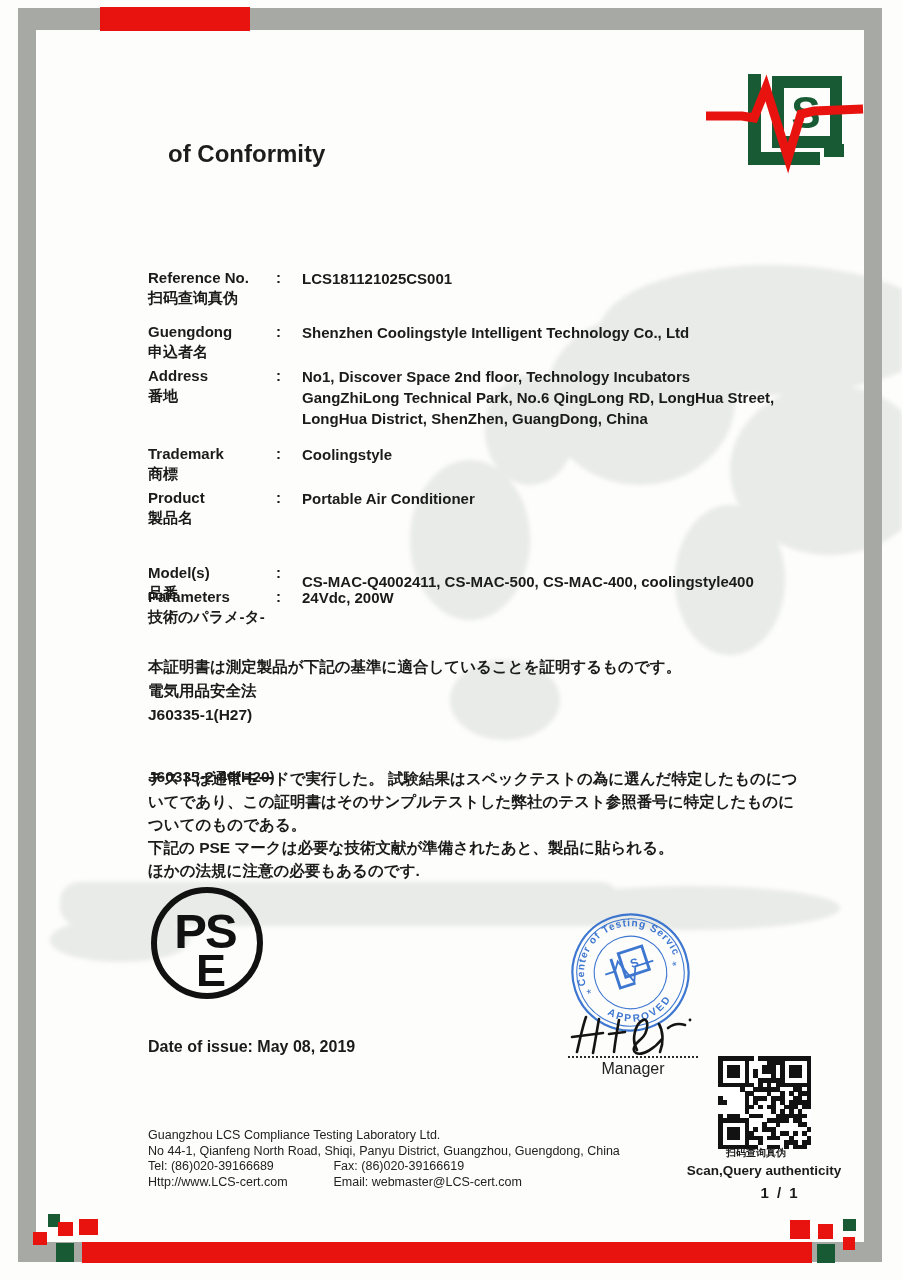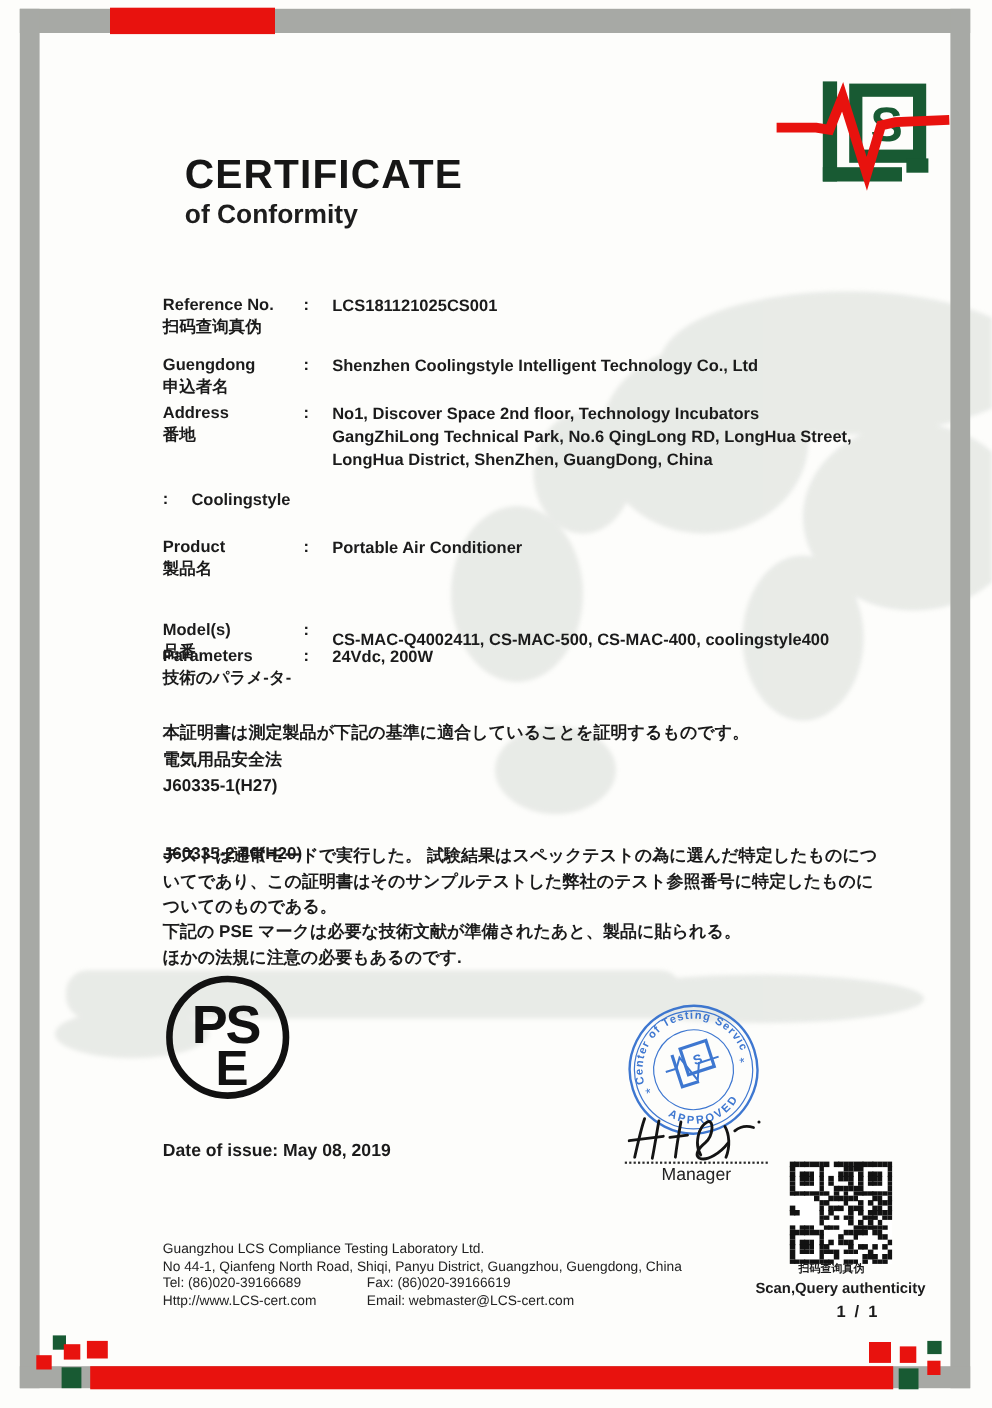--- a/index.html
+++ b/index.html
@@ -89,21 +89,20 @@
   <svg class="abs" style="left:702px;top:62px;" width="165" height="115" viewBox="0 0 165 115">
     <rect x="46" y="12" width="13" height="91" fill="#185a33"></rect>
     <rect x="46" y="90" width="72" height="13" fill="#185a33"></rect>
     <rect x="76" y="20" width="58" height="60" fill="none" stroke="#185a33" stroke-width="12"></rect>
     <rect x="122" y="82" width="20" height="13" fill="#185a33"></rect>
     <text x="104" y="66" text-anchor="middle" font-family="Liberation Sans, sans-serif" font-size="44" font-weight="bold" fill="#185a33" id="logo-letter-text">S</text>
     <polyline points="4,54 40,54 52,56 64,26 86,96 99,52 112,49 161,47" fill="none" stroke="#e8120e" stroke-width="9" stroke-linejoin="miter"></polyline>
   </svg>
 
   <div class="abs" style="left:168px;top:138px;">
-    <div class="title">CERTIFICATE</div>
     <div class="subtitle">of Conformity</div>
   </div>
 
   <div class="field-row" style="top:268px;">
     <div class="flabel">
         <div>Reference No.</div>
         <div class="jp">扫码查询真伪</div>
       </div>
     <div class="colon">:</div>
     <div class="fvalue">LCS181121025CS001</div>
@@ -120,20 +119,24 @@
     <div class="flabel">
         <div>Address</div>
         <div class="jp">番地</div>
       </div>
     <div class="colon">:</div>
     <div class="fvalue">No1, Discover Space 2nd floor, Technology Incubators
 GangZhiLong Technical Park, No.6 QingLong RD, LongHua Street,
 LongHua District, ShenZhen, GuangDong, China</div>
   </div>
   <div class="field-row" style="top:444px;">
+    <div class="flabel">
+        <div>Trademark</div>
+        <div class="jp">商標</div>
+      </div>
     <div class="colon">:</div>
     <div class="fvalue">Coolingstyle</div>
   </div>
   <div class="field-row" style="top:488px;">
     <div class="flabel">
         <div>Product</div>
         <div class="jp">製品名</div>
       </div>
     <div class="colon">:</div>
     <div class="fvalue">Portable Air Conditioner</div>

